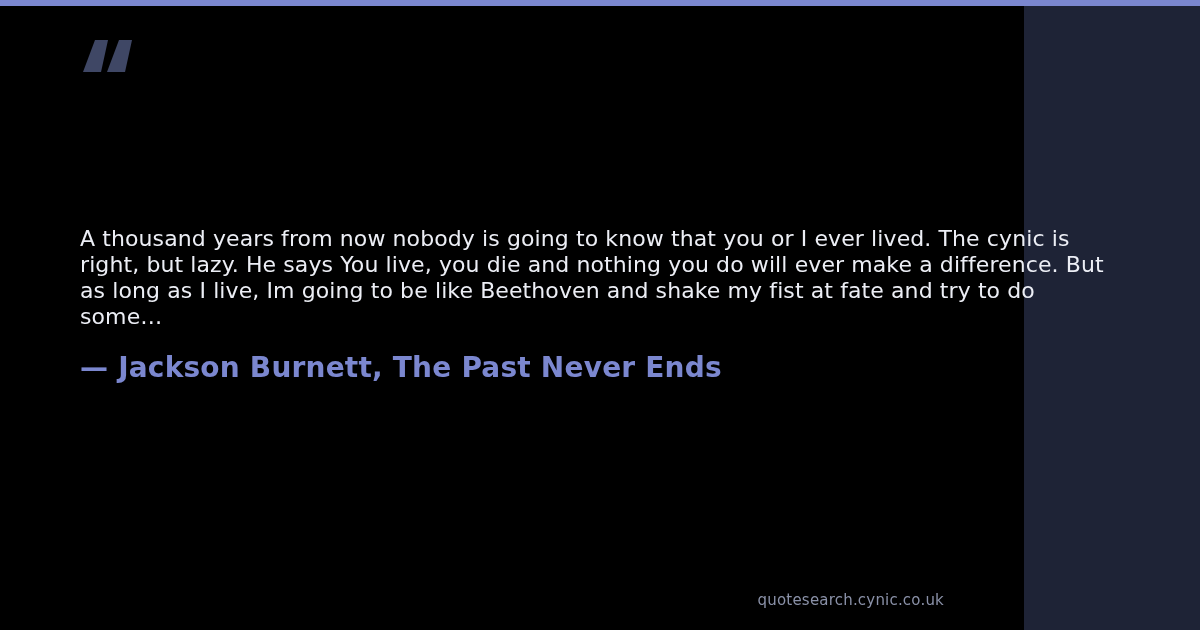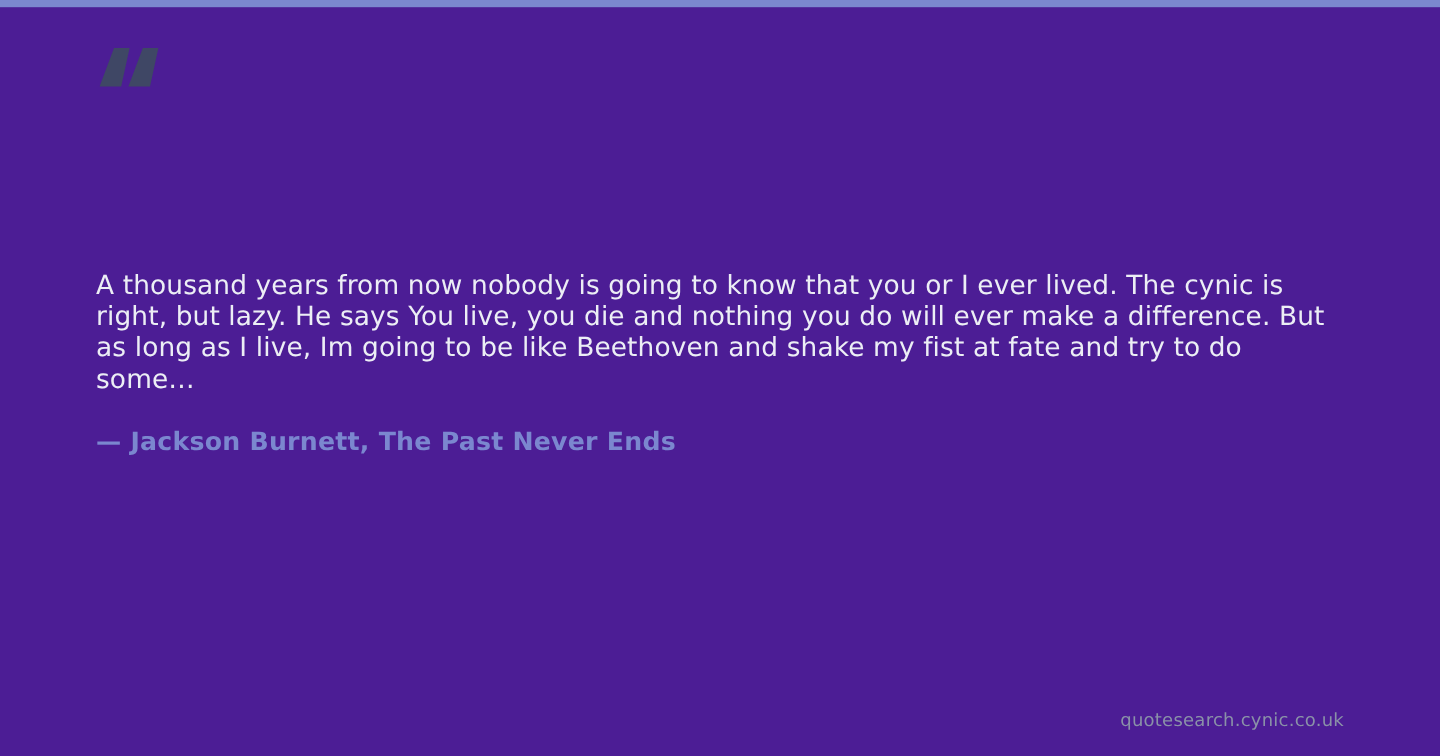--- a/index.html
+++ b/index.html
@@ -10,23 +10,23 @@
     width: 1200px;
     height: 630px;
     overflow: hidden;
     background: #1e2336;
     font-family: "DejaVu Sans", sans-serif;
   }
 
   .quote-card {
     position: relative;
     box-sizing: border-box;
-    width: 1200px;
+    width: 1024px;
     height: 630px;
-    background: #4c1d95;
+    background: #000000;
   }
 
   .accent-bar {
     position: absolute;
     top: 0;
     left: 0;
     width: 1200px;
     height: 6px;
     background: #7b87cf;
   }
@@ -56,21 +56,21 @@
     color: #eceef5;
     font-weight: 400;
     letter-spacing: 0.1px;
   }
 
   .attribution {
     position: absolute;
     left: 80px;
     top: 355px;
     margin: 0;
-    font-size: 21px;
+    font-size: 28px;
     line-height: 26px;
     font-weight: bold;
     color: #7b87cf;
     letter-spacing: 0.2px;
     white-space: nowrap;
   }
 
   .source-url {
     position: absolute;
     right: 80px;

